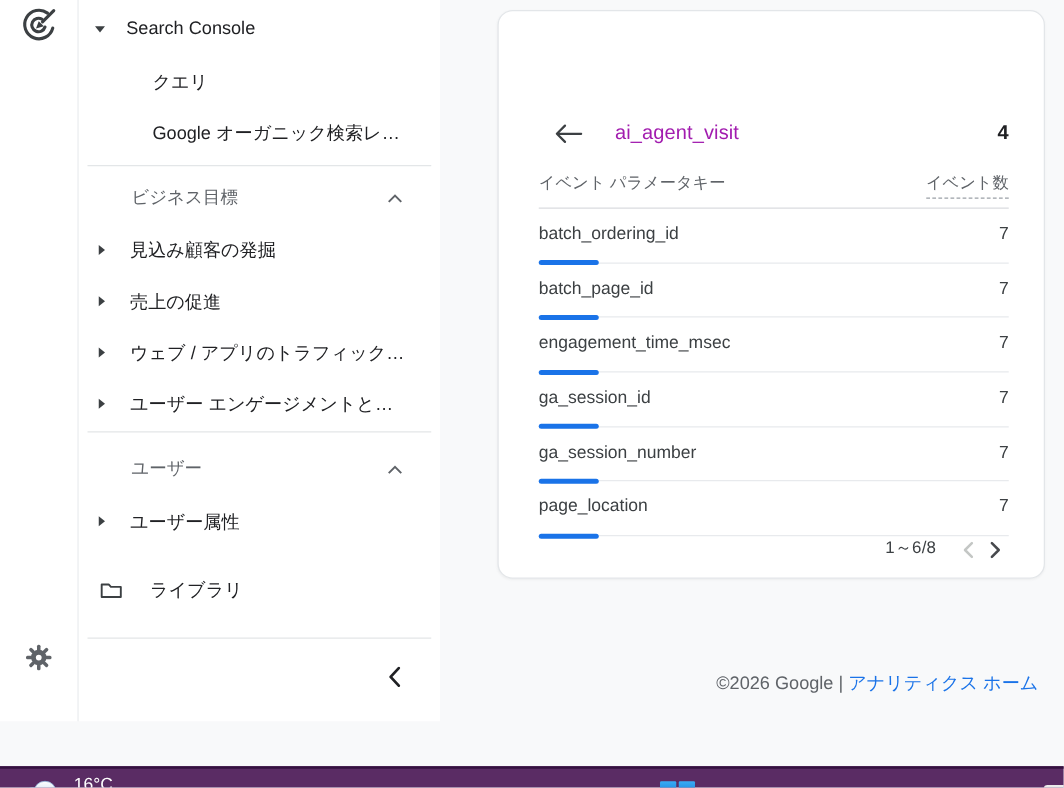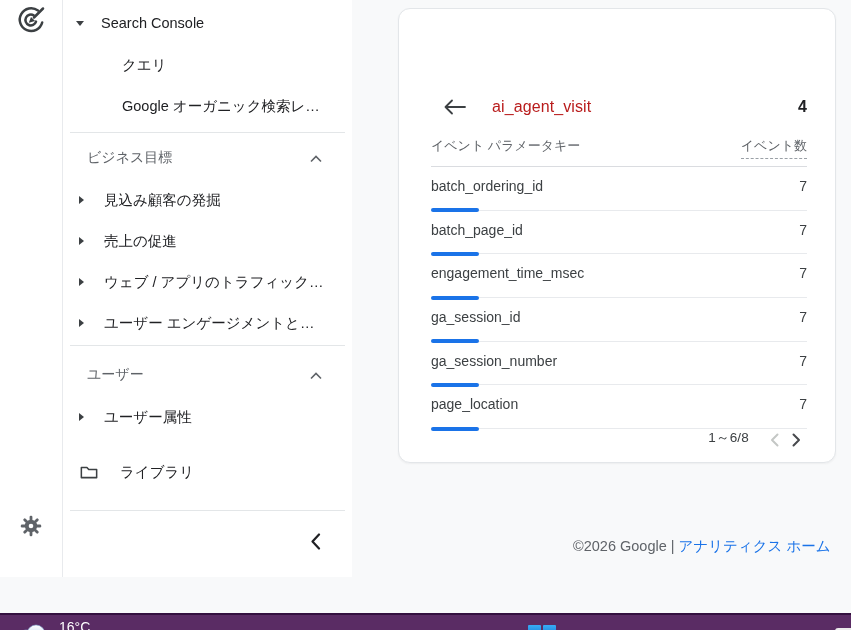--- a/index.html
+++ b/index.html
@@ -12,36 +12,36 @@
   .rail-logo { position:absolute; left:15px; top:5px; width:32px; height:32px; cursor:pointer; }
   .rail-gear { position:absolute; left:19px; top:514px; width:24px; height:24px; cursor:pointer; }
 
   
   .sidebar { position:absolute; left:63px; top:0; width:289px; height:577px; background:#fff; }
   .nav-row { position:absolute; left:0; width:100%; height:26px; display:flex; align-items:center; cursor:pointer; color:#202124; font-size:14.5px; }
   .tri-down { width:0; height:0; border-left:4.5px solid transparent; border-right:4.5px solid transparent; border-top:5.5px solid #3c4043; margin-left:13px; margin-right:17px; }
   .tri-right { width:0; height:0; border-top:4.5px solid transparent; border-bottom:4.5px solid transparent; border-left:5.5px solid #3c4043; margin-left:16px; margin-right:20px; }
   .nav-indent { padding-left:59px; }
   .sec-header { position:absolute; left:0; width:100%; height:24px; display:flex; align-items:center; color:#5f6368; font-size:14px; cursor:pointer; }
-  .sec-header .sec-title { margin-left:24px; flex:1; }
+  .sec-header .sec-title { margin-left:42px; flex:1; }
   .sec-header .chev { margin-right:30px; }
   .divider { position:absolute; left:7px; right:7px; height:1px; background:#e3e6e8; }
   .lib-row { position:absolute; left:0; width:100%; height:26px; display:flex; align-items:center; cursor:pointer; color:#202124; font-size:14.5px; }
   .lib-row svg { margin-left:17px; margin-right:22px; }
   .collapse-btn { position:absolute; left:240px; top:530px; width:24px; height:22px; display:flex; align-items:center; justify-content:center; cursor:pointer; }
   .nav-label { white-space:nowrap; overflow:hidden; }
 
   
   .card { position:absolute; left:398px; top:8px; width:438px; height:455px; background:#fff; border:1px solid #e3e6e9; border-radius:12px; box-shadow:0 1px 2px rgba(60,64,67,.06); }
   .card-title { position:absolute; left:32px; top:28px; font-size:14px; color:#202124; white-space:nowrap; }
   .dashed-u { border-bottom:1.5px dashed #80868b; padding-bottom:3px; cursor:pointer; }
   .title-sep { white-space:pre; }
   .event-row { position:absolute; left:32px; right:28px; top:84px; height:28px; display:flex; align-items:center; }
   .back-btn { width:24px; height:18px; margin-left:12px; cursor:pointer; flex:0 0 auto; display:flex; align-items:center; }
-  .event-name { margin-left:25px; font-size:16px; color:#b91c1c; letter-spacing:.1px; }
+  .event-name { margin-left:25px; font-size:16px; color:#a21caf; letter-spacing:.1px; }
   .event-value { margin-left:auto; font-size:16px; font-weight:600; color:#202124; }
   .cols-row { position:absolute; left:32px; right:28px; top:128px; display:flex; align-items:baseline; font-size:13px; color:#5f6368; }
   .col-key { flex:1; }
   .col-val { border-bottom:1.5px dashed #9aa0a6; padding-bottom:3px; cursor:pointer; }
   .head-line { position:absolute; left:32px; right:28px; top:157px; height:1px; background:#dadce0; }
   .table { position:absolute; left:32px; right:28px; top:158px; }
   .trow { position:relative; height:43.7px; cursor:pointer; }
   .trow-line1 { display:flex; align-items:center; padding-top:11px; }
   .trow-key { flex:1; font-size:14px; color:#3c4043; }
   .trow-val { font-size:14px; color:#3c4043; }

